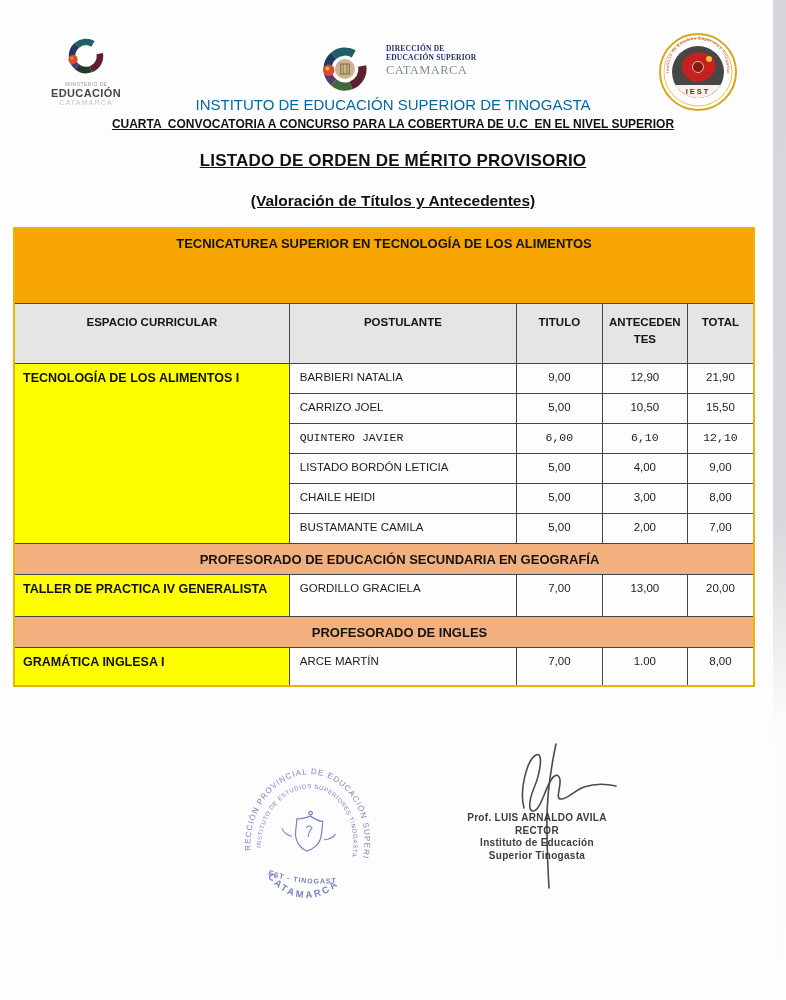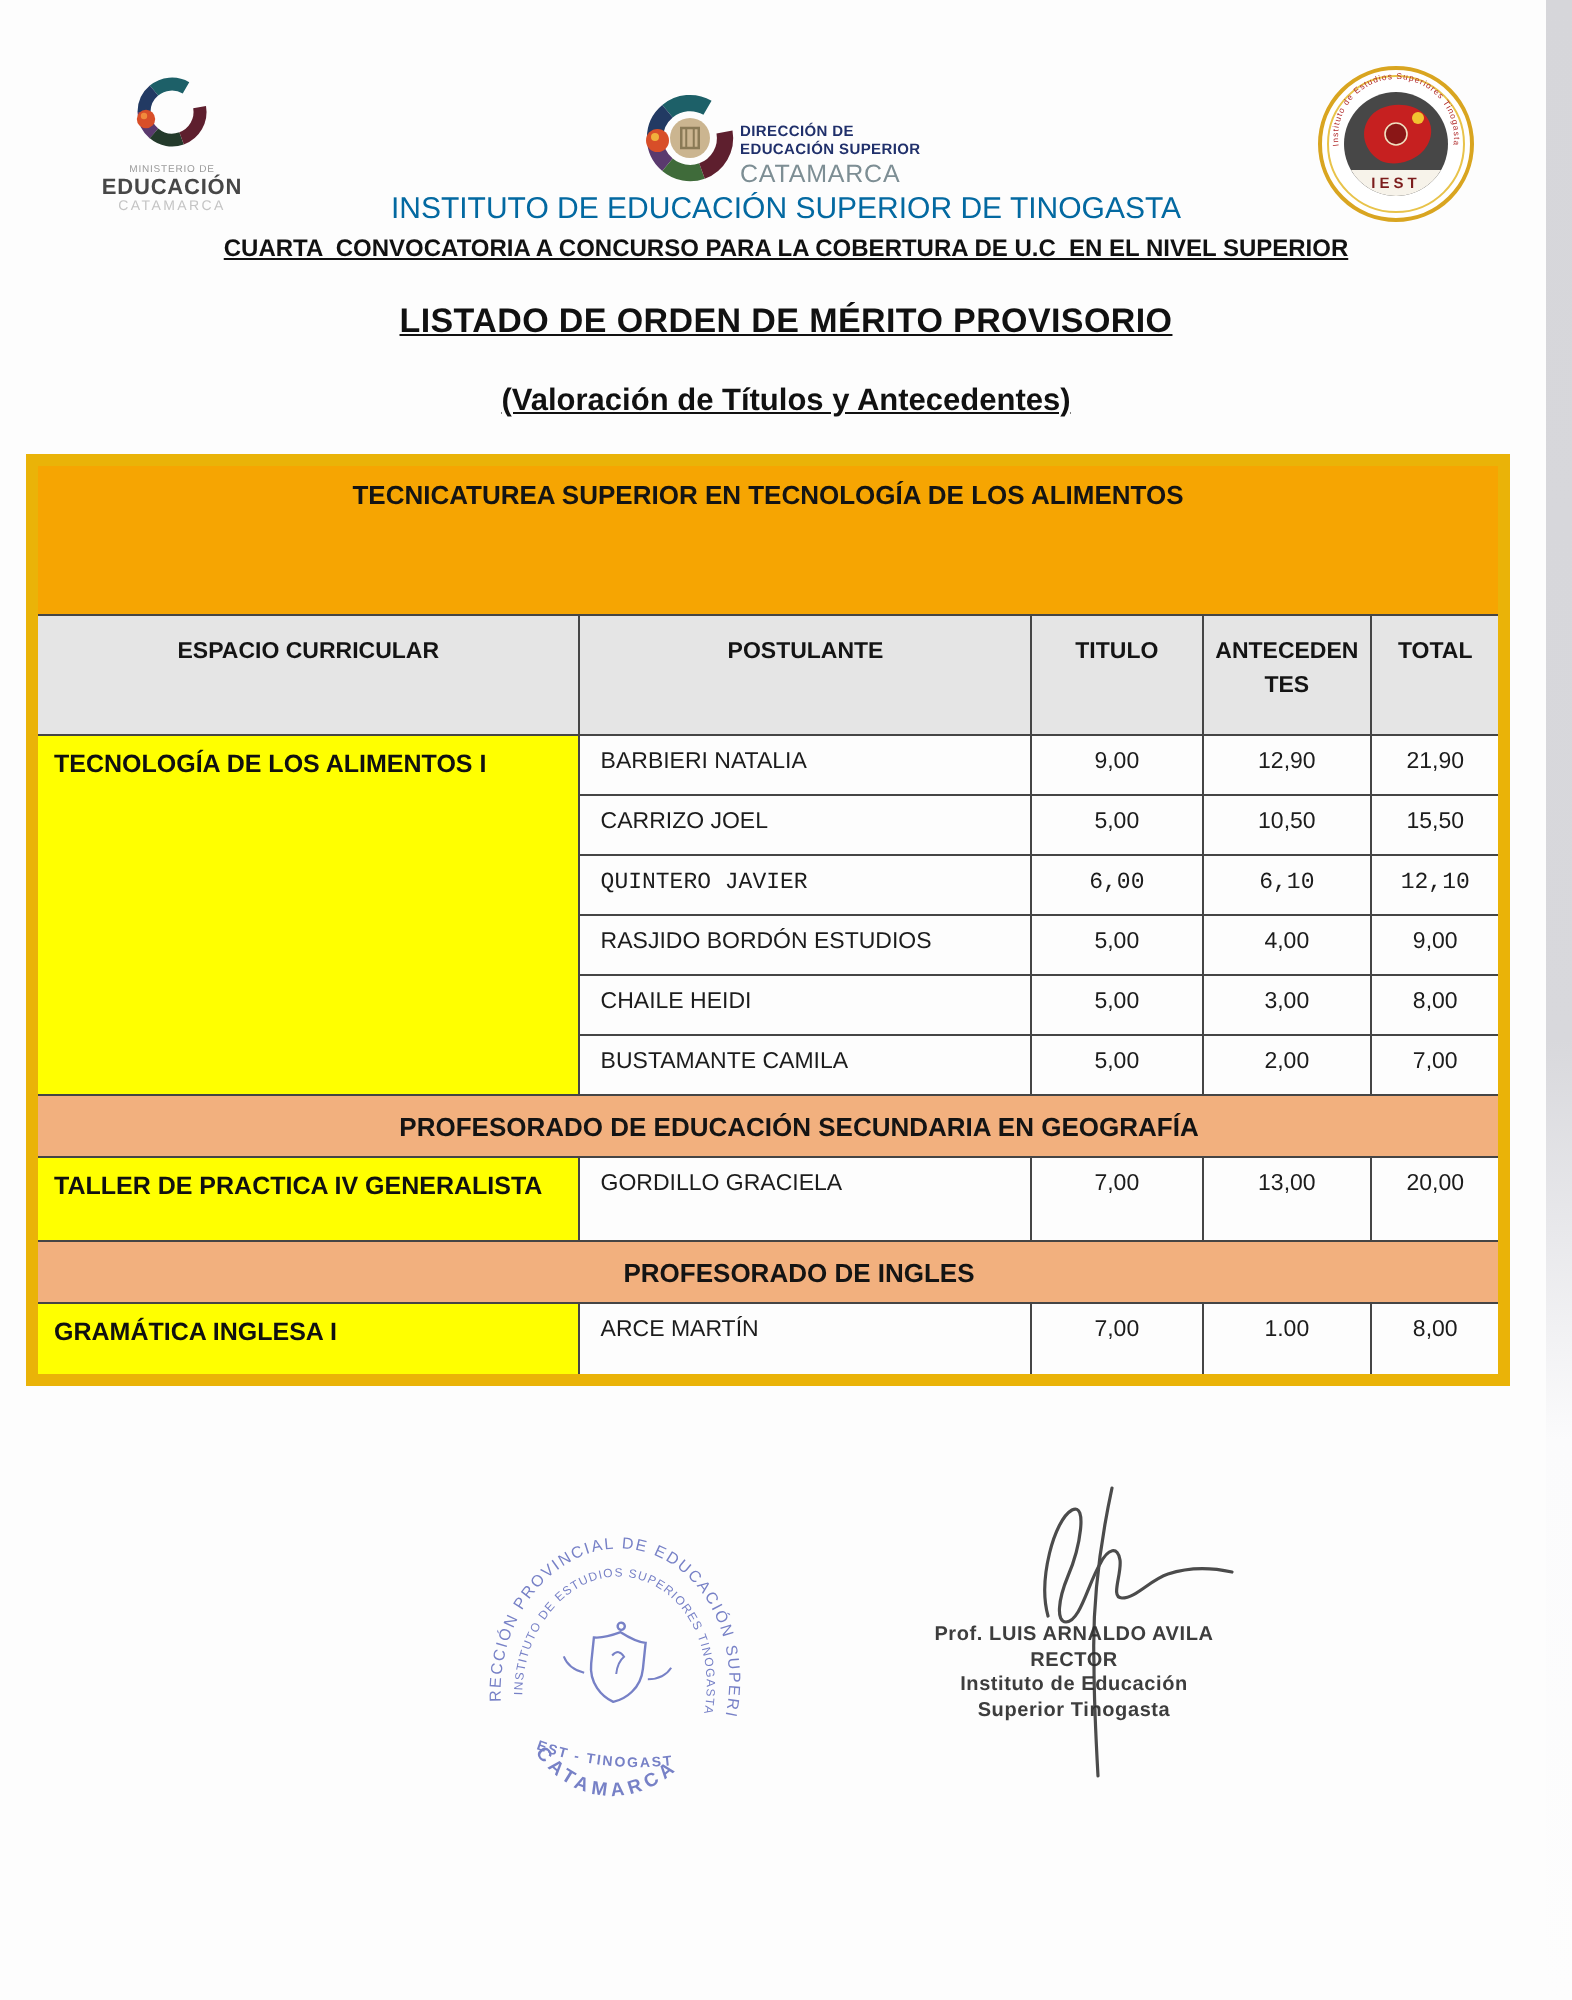--- a/index.html
+++ b/index.html
@@ -13,38 +13,38 @@
     background:linear-gradient(180deg,#d6d6da 0%,#d8d8dc 52%,#e9e9ec 62%,#fbfbfc 72%,#fdfdfd 100%);
   }
 
   
   .logo-ministry { position:absolute; left:34px; top:36px; width:104px; text-align:center; }
   .logo-ministry .mtext span { display:block; }
   .m-line1 { font-size:5px; color:#9a9a9a; letter-spacing:.4px; margin-top:1px; }
   .m-line2 { font-size:11px; font-weight:bold; color:#474747; letter-spacing:.4px; }
   .m-line3 { font-size:7px; color:#c4c4c4; letter-spacing:1.2px; }
 
-  .logo-direccion { position:absolute; left:320px; top:44px; display:flex; align-items:flex-end; gap:0; }
+  .logo-direccion { position:absolute; left:320px; top:44px; display:flex; align-items:flex-start; gap:16px;font-family:Liberation Serif, serif; }
   .d-line1,.d-line2 { display:block; font-size:7.5px; font-weight:bold; color:#20306b; line-height:1.2; letter-spacing:.2px; }
   .d-line3 { display:block; font-size:12.5px; color:#7d8e94; letter-spacing:.4px; margin-top:1px; }
 
   .logo-iest { position:absolute; left:658px; top:32px; }
 
   
   .titles div { position:absolute; left:0; width:100%; text-align:center; }
   .t1 { top:96px;  font-size:15px;   color:#0369a1; }
   .t2 { top:117px; font-size:12px; font-weight:bold; text-decoration:underline; white-space:pre-wrap; color:#111; }
   .t3 { top:151px; font-size:17px;   font-weight:bold; text-decoration:underline; color:#111; letter-spacing:.2px; }
   .t4 { top:192px; font-size:15.5px; font-weight:bold; text-decoration:underline; color:#111; }
 
   
   .merit-table {
     position:absolute; left:13px; top:227px; width:742px;
     border-collapse:collapse; table-layout:fixed; font-size:11.5px;
-    border:6px solid #eab308;
+    border:2px solid #eab308;
   }
   .merit-table td, .merit-table th { border:1px solid #454545; overflow:hidden; }
   .banner-orange td {
     background:#F6A502; font-weight:bold; text-align:center; vertical-align:top;
     padding-top:7px; height:66px; font-size:13px; color:#141414;
   }
   .banner-salmon td {
     background:#F2B07E; font-weight:bold; text-align:center; vertical-align:middle;
     height:28px; font-size:13px; color:#141414;padding-left:32px;
   }
@@ -176,21 +176,21 @@
           <td class="num">10,50</td>
           <td class="num">15,50</td>
         </tr>
         <tr style="height: 30px; font-family: Liberation Mono, monospace;">
           <td class="name">QUINTERO JAVIER</td>
           <td class="num">6,00</td>
           <td class="num">6,10</td>
           <td class="num">12,10</td>
         </tr>
         <tr style="height: 30px;">
-          <td class="name">RASJIDO BORDÓN ESTUDIOS</td>
+          <td class="name">LISTADO BORDÓN LETICIA</td>
           <td class="num">5,00</td>
           <td class="num">4,00</td>
           <td class="num">9,00</td>
         </tr>
         <tr style="height: 30px;">
           <td class="name">CHAILE HEIDI</td>
           <td class="num">5,00</td>
           <td class="num">3,00</td>
           <td class="num">8,00</td>
         </tr>

